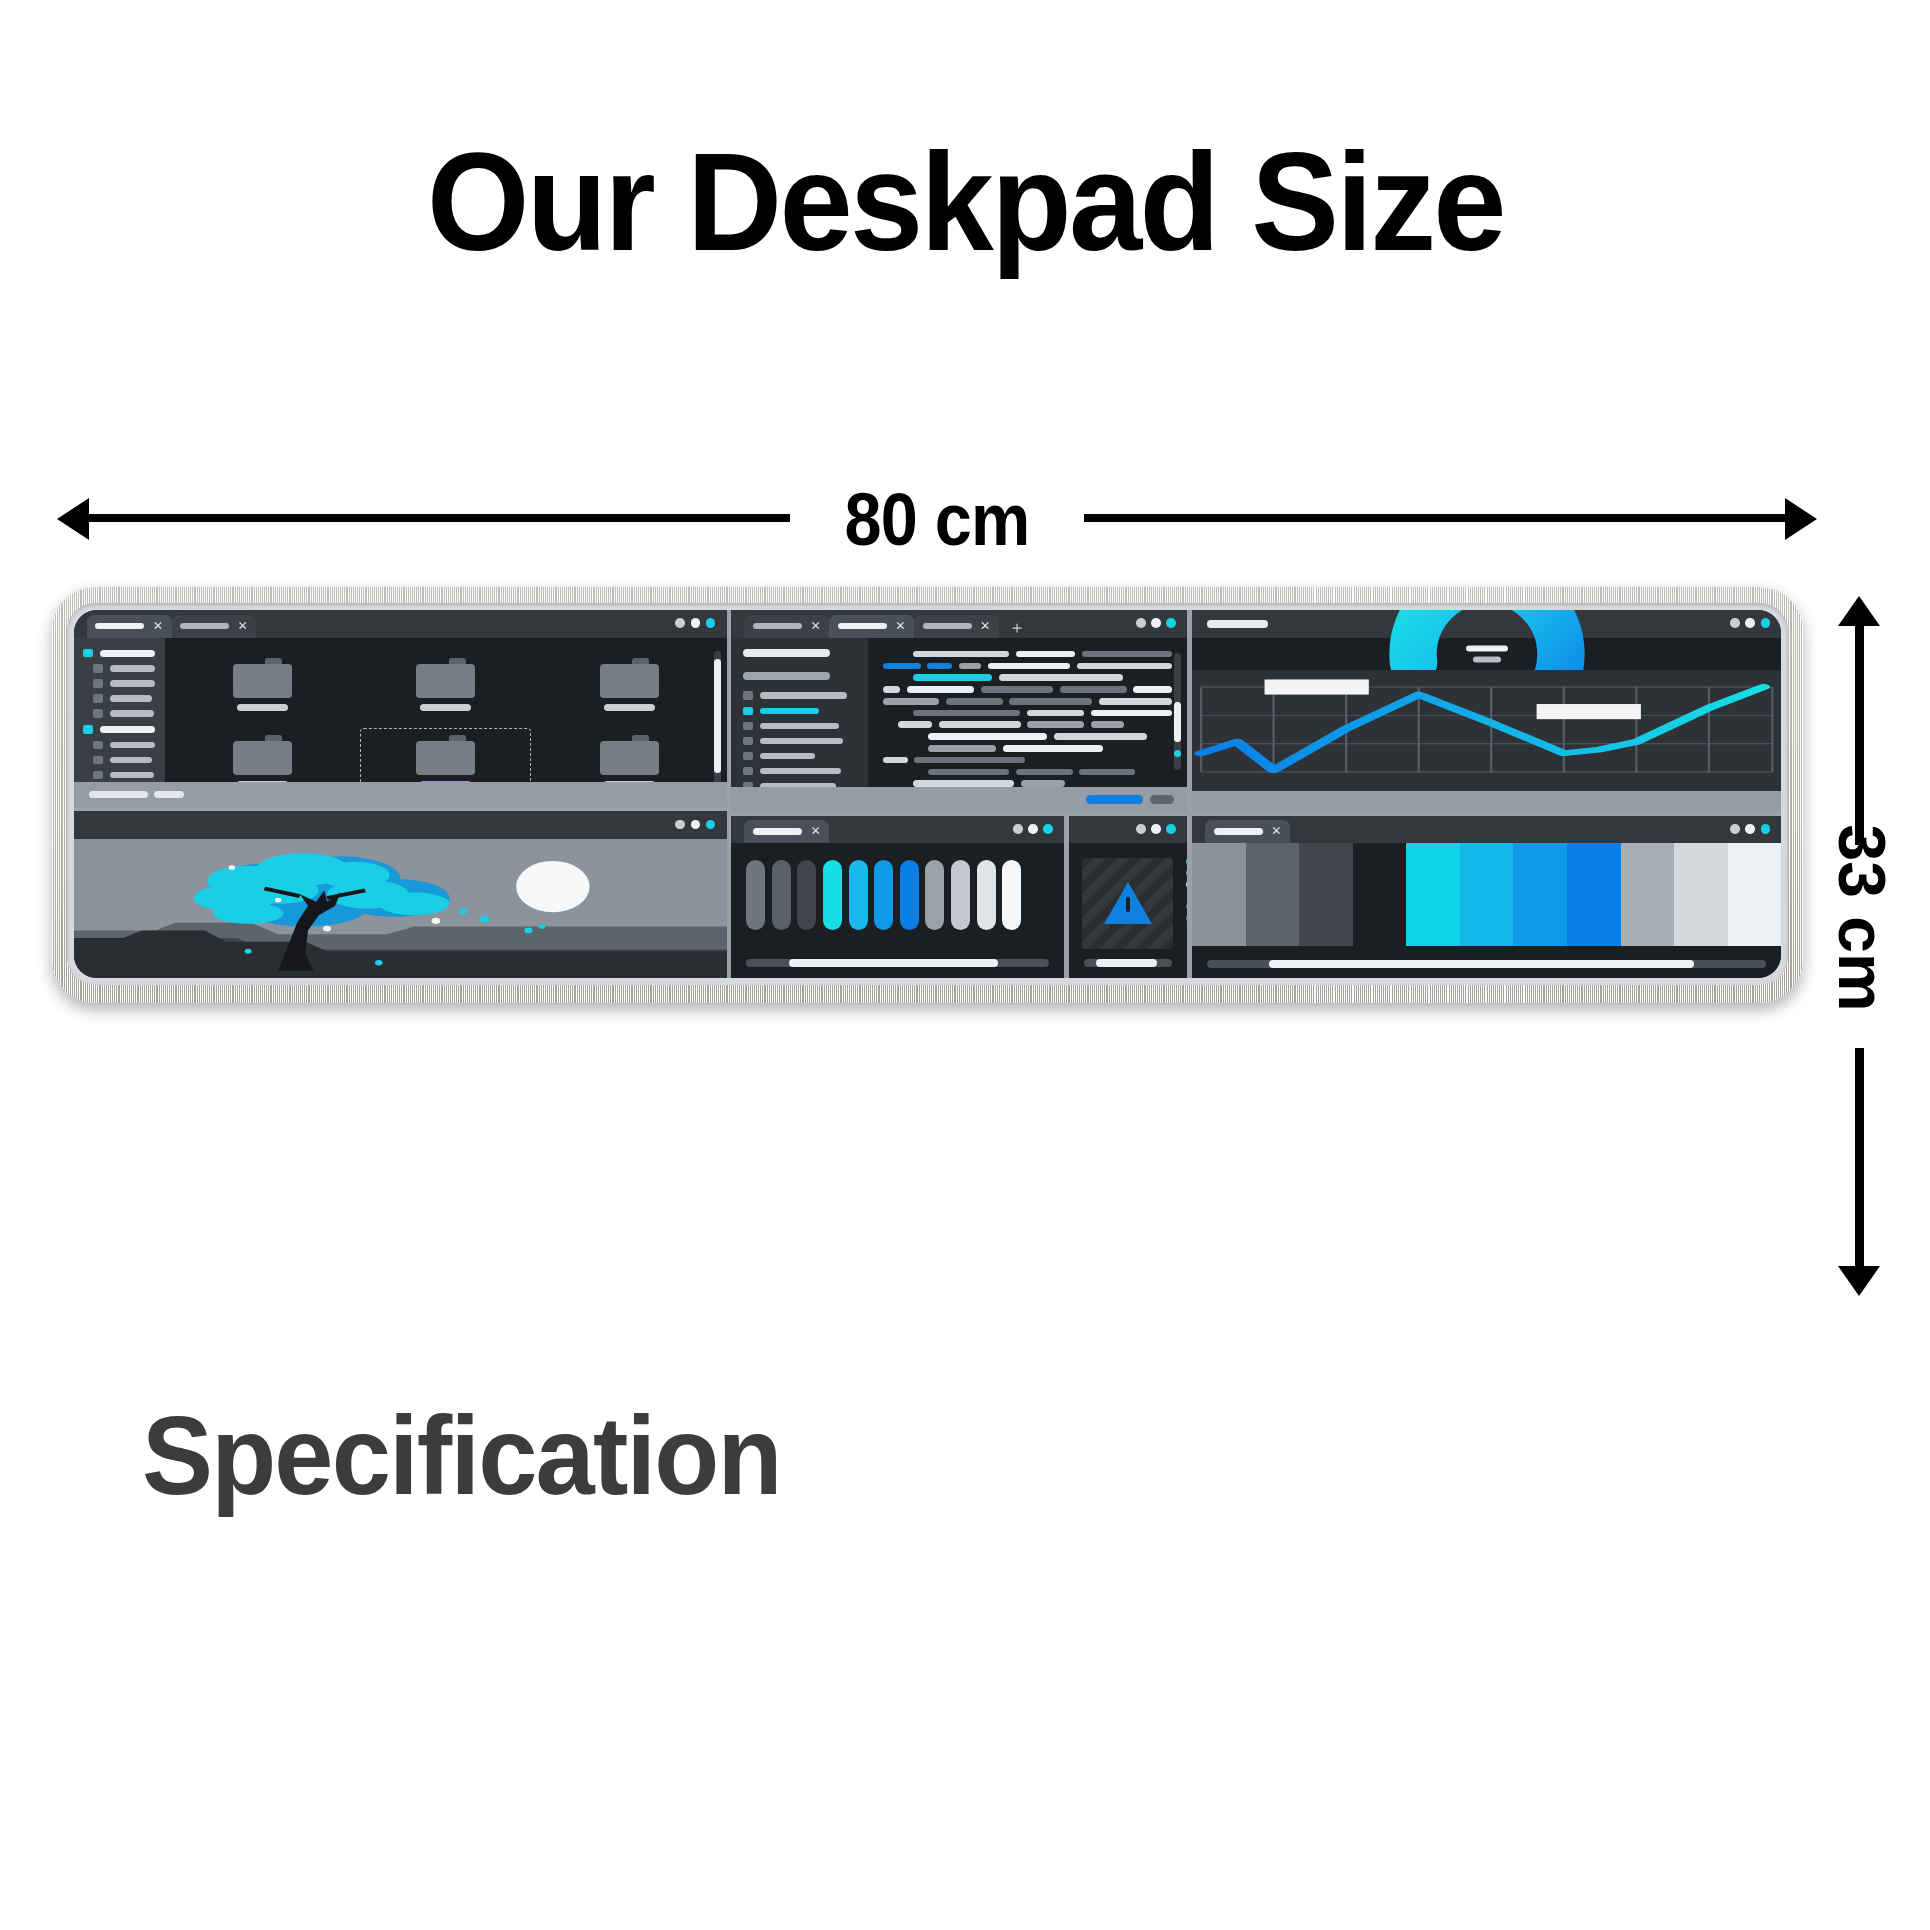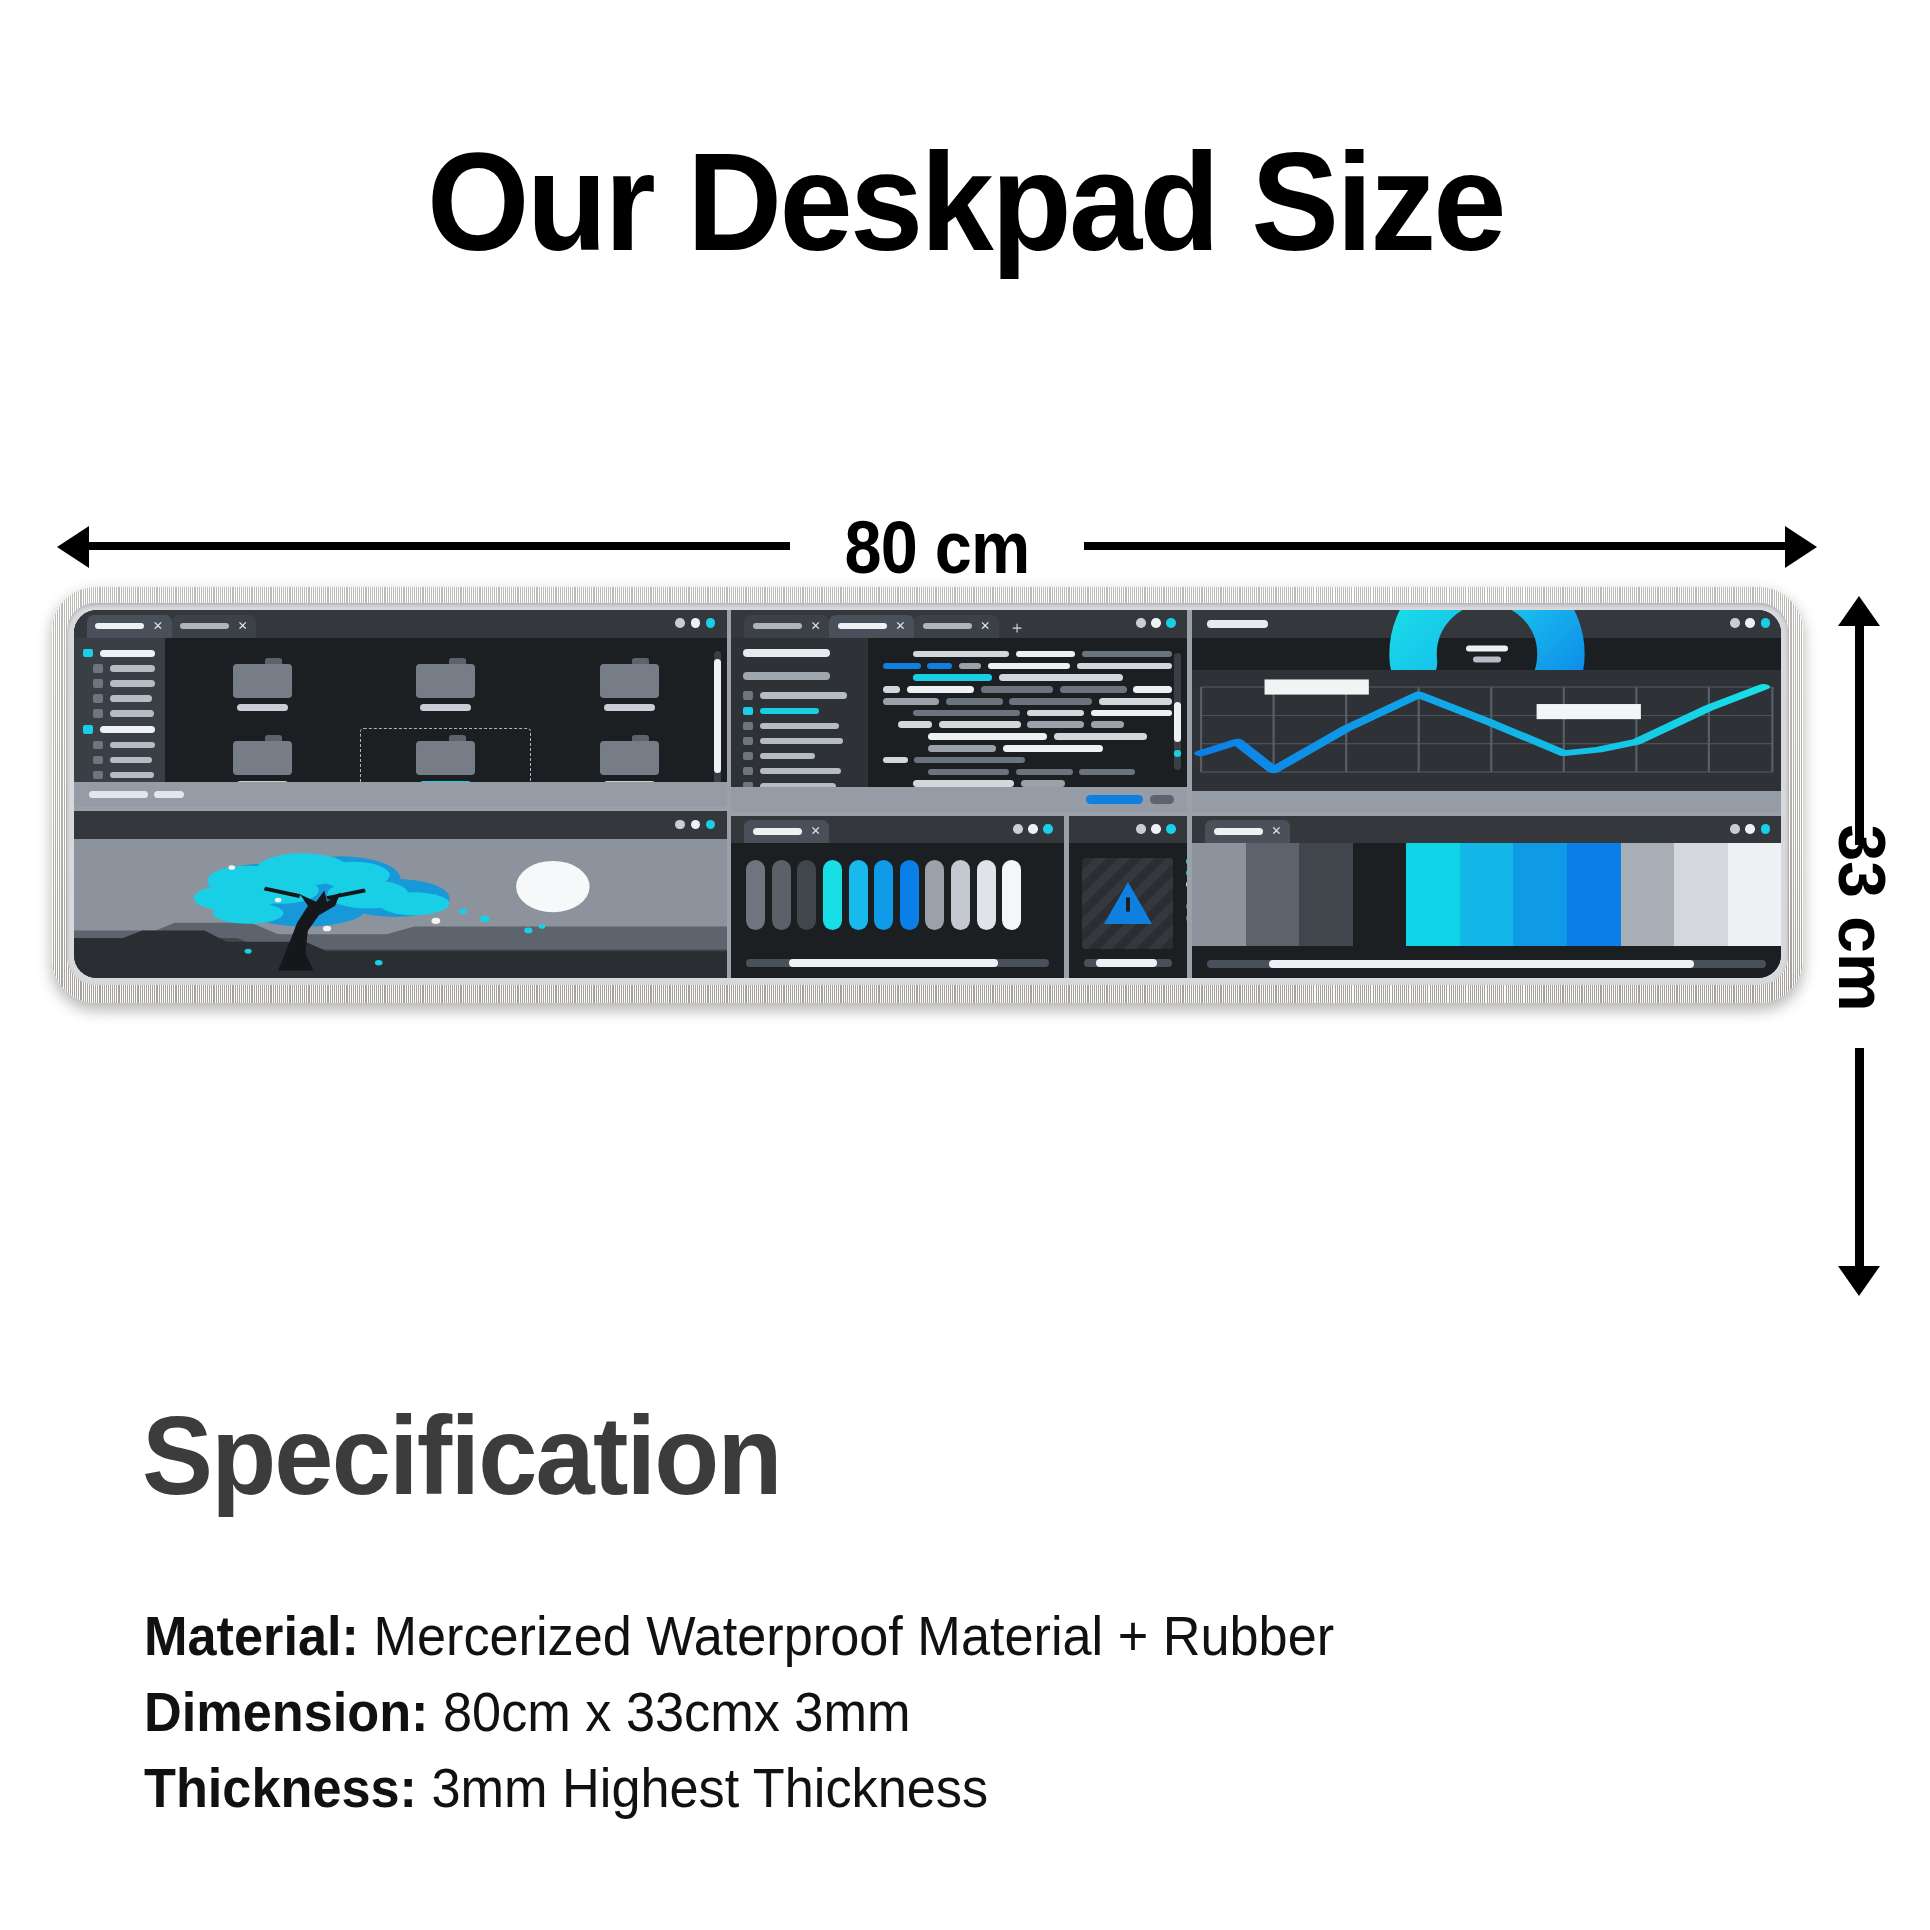--- a/index.html
+++ b/index.html
@@ -14,21 +14,21 @@
   
   .title {
     position: absolute; top: 132px; left: 0; width: 1931px;
     text-align: center;
     font-size: 140px; font-weight: 700; letter-spacing: -2.8px;
     color: #000; line-height: 1;
     transform: scaleX(0.94); transform-origin: center top;
   }
 
   
-  .dim-h { position: absolute; left: 57px; top: 516px; width: 1760px; height: 57px; }
+  .dim-h { position: absolute; left: 57px; top: 488px; width: 1760px; height: 57px; }
   .dim-h .bar-l, .dim-h .bar-r {
     position: absolute; top: 25.6px; height: 8.5px; background: #000;
   }
   .dim-h .bar-l { left: 28px; width: 705px; }
   .dim-h .bar-r { right: 28px; width: 705px; }
   .dim-h .arrow-l, .dim-h .arrow-r {
     position: absolute; top: 9.5px; width: 0; height: 0;
     border-top: 21px solid transparent; border-bottom: 21px solid transparent;
   }
   .dim-h .arrow-l { left: 0; border-right: 32px solid #000; }
@@ -719,20 +719,15 @@
                 <b></b>
               </div>
         </div>
       </div>
 
     </div>
    </div>
   </div>
 
   <div class="spec-title">Specification</div>
-  <div class="spec-list" id="spec-list">
-      <div class="spec-row"><b>Material:</b><span> Mercerized Waterproof Material + Rubber</span></div>
-      <div class="spec-row"><b>Dimension:</b><span> 80cm x 33cmx 3mm</span></div>
-      <div class="spec-row"><b>Thickness:</b><span>  3mm Highest Thickness</span></div>
-    </div>
 
 </div>
 
 
 </body></html>

